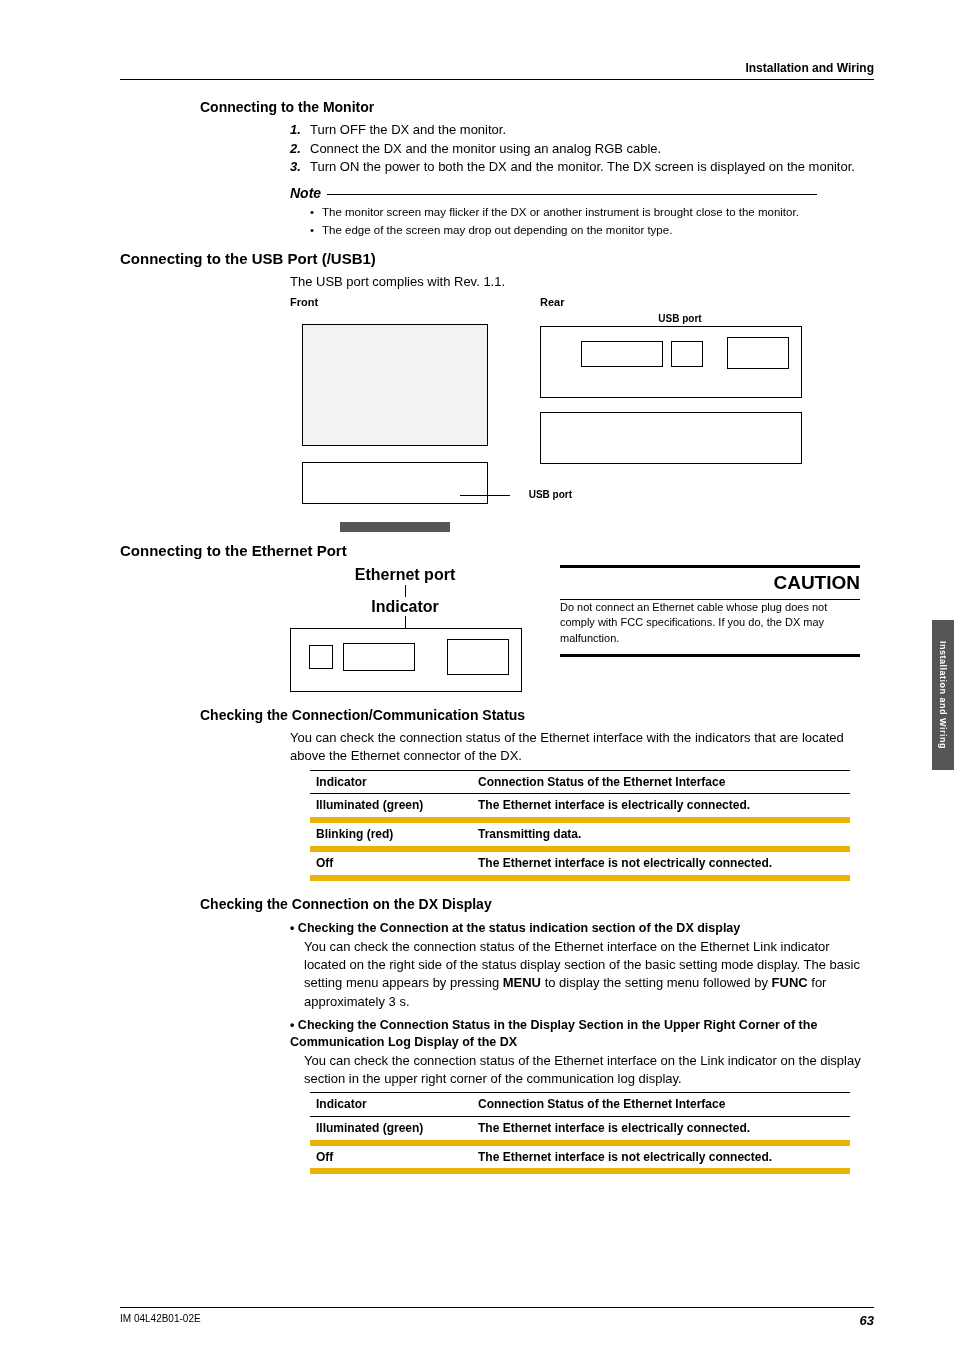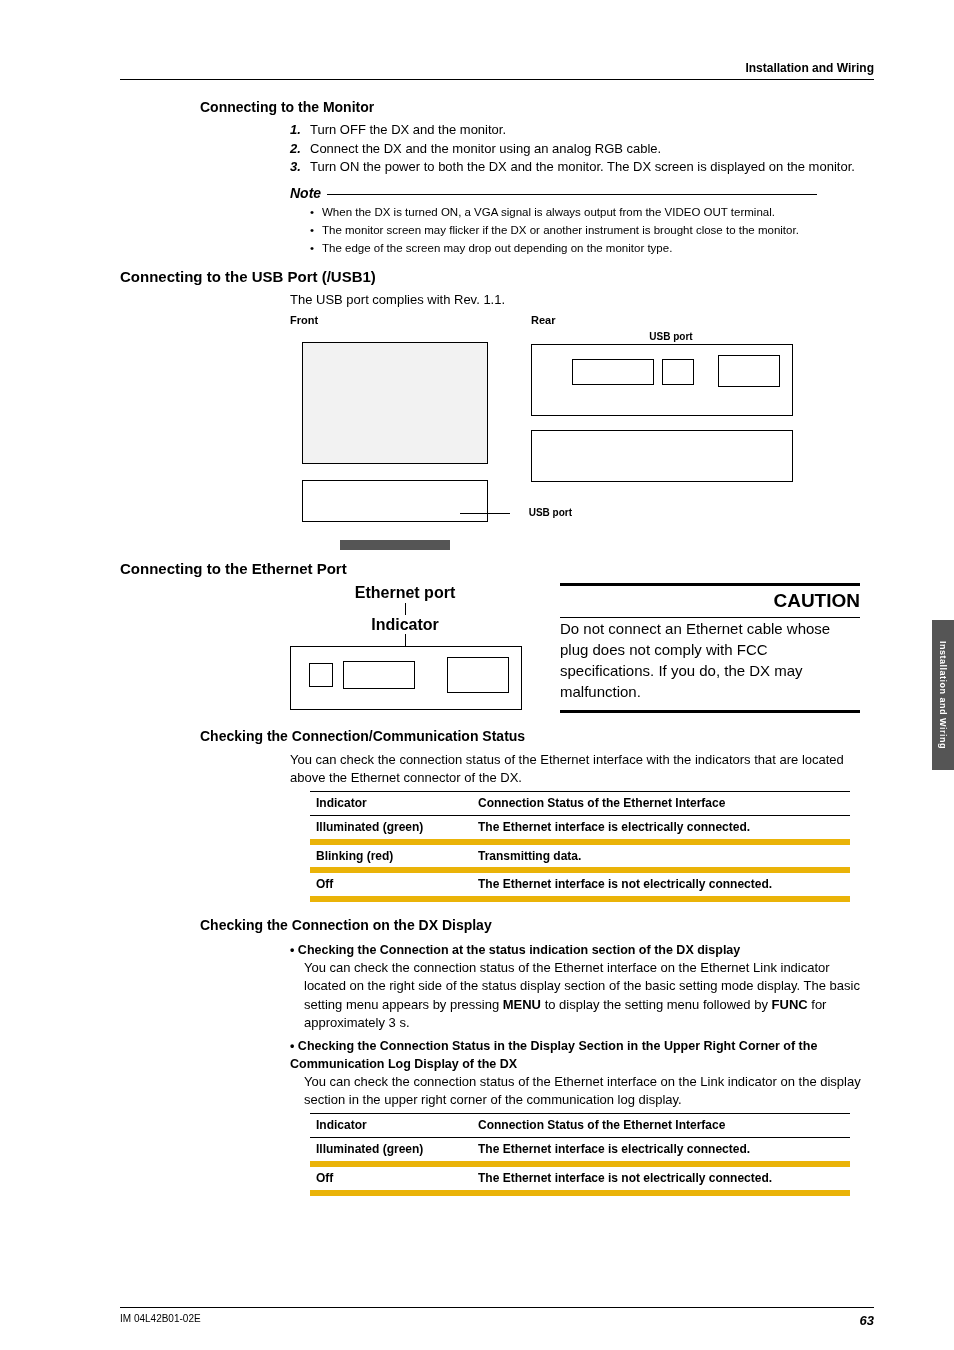--- a/index.html
+++ b/index.html
@@ -65,21 +65,21 @@
   }
   .note-list {
     margin-left: 190px;
     font-size: 11.5px;
   }
   .note-list .item { margin-bottom: 2px; }
   .note-bullet { display:inline-block; width:12px; }
   .fig-row {
     margin-left: 170px;
     display: flex;
-    gap: 31px;
+    gap: 40px;
     margin-top: 4px;
     align-items: flex-start;
   }
   .fig-label { font-weight: bold; font-size: 11px; margin-bottom: 2px; }
   .fig-sublabel { font-weight: bold; font-size: 10px; }
   .front-dev {
     width: 210px; height: 210px; position: relative;
   }
   .front-dev .screen { position:absolute; top:12px; left:12px; right:12px; height:120px; border:1px solid #000; background:#f2f2f2; }
   .front-dev .panel  { position:absolute; bottom:18px; left:12px; right:12px; height:40px; border:1px solid #000; }
@@ -101,21 +101,21 @@
   .eth-labels { font-weight:bold; font-size:16px; text-align:center; line-height:1.2; }
   .eth-dev {
     width: 230px; height: 62px; border:1.5px solid #000; position:relative; background:#fff;
   }
   .eth-dev .port { position:absolute; top:16px; left:18px; width:22px; height:22px; border:1px solid #000; }
   .eth-dev .bank { position:absolute; top:14px; left:52px; width:70px; height:26px; border:1px solid #000; }
   .eth-dev .mods { position:absolute; top:10px; right:12px; width:60px; height:34px; border:1px solid #000; }
   .eth-indicator-line { width:1px; height:12px; background:#000; margin:0 auto; }
   .caution-box { width:300px; }
   .caution-bar { border-top:3px solid #000; border-bottom:1px solid #000; text-align:right; font-weight:bold; padding:2px 0; margin-bottom:0; font-size:19px; }
-  .caution-text { font-size:15px; border-bottom:3px solid #000; padding-bottom:8px; }
+  .caution-text { font-size:11px; border-bottom:3px solid #000; padding-bottom:8px; }
   .tbl {
     margin-left: 190px;
     width: 540px;
     border-collapse: collapse;
     font-size: 12px;
     margin-top:4px;
   }
   .tbl th { text-align:left; border-top:1px solid #000; border-bottom:1px solid #000; padding:3px 6px; font-weight:bold; }
   .tbl td { border-bottom:6px solid #eab308; padding:3px 6px;font-weight:bold; }
   .bullet-sec { margin-left:170px; }
@@ -160,21 +160,20 @@
   <div class="h2sub">Connecting to the Monitor</div>
   <div class="ol">
     <div><span class="num">1.</span><span>Turn OFF the DX and the monitor.</span></div>
     <div><span class="num">2.</span><span>Connect the DX and the monitor using an analog RGB cable.</span></div>
     <div><span class="num">3.</span><span>Turn ON the power to both the DX and the monitor. The DX screen is displayed on the monitor.</span></div>
   </div>
   <div class="note-label">
     <span>Note</span><span class="note-rule"></span>
   </div>
   <div class="note-list">
-    <div class="item"><span class="note-bullet">•</span><span>When the DX is turned ON, a VGA signal is always output from the VIDEO OUT terminal.</span></div>
     <div class="item"><span class="note-bullet">•</span><span>The monitor screen may flicker if the DX or another instrument is brought close to the monitor.</span></div>
     <div class="item"><span class="note-bullet">•</span><span>The edge of the screen may drop out depending on the monitor type.</span></div>
   </div>
 
   <div class="h2main">Connecting to the USB Port (/USB1)</div>
   <div class="body-text">The USB port complies with Rev. 1.1.</div>
   <div class="fig-row">
     <div>
       <div class="fig-label">Front</div>
       <div class="front-dev">

